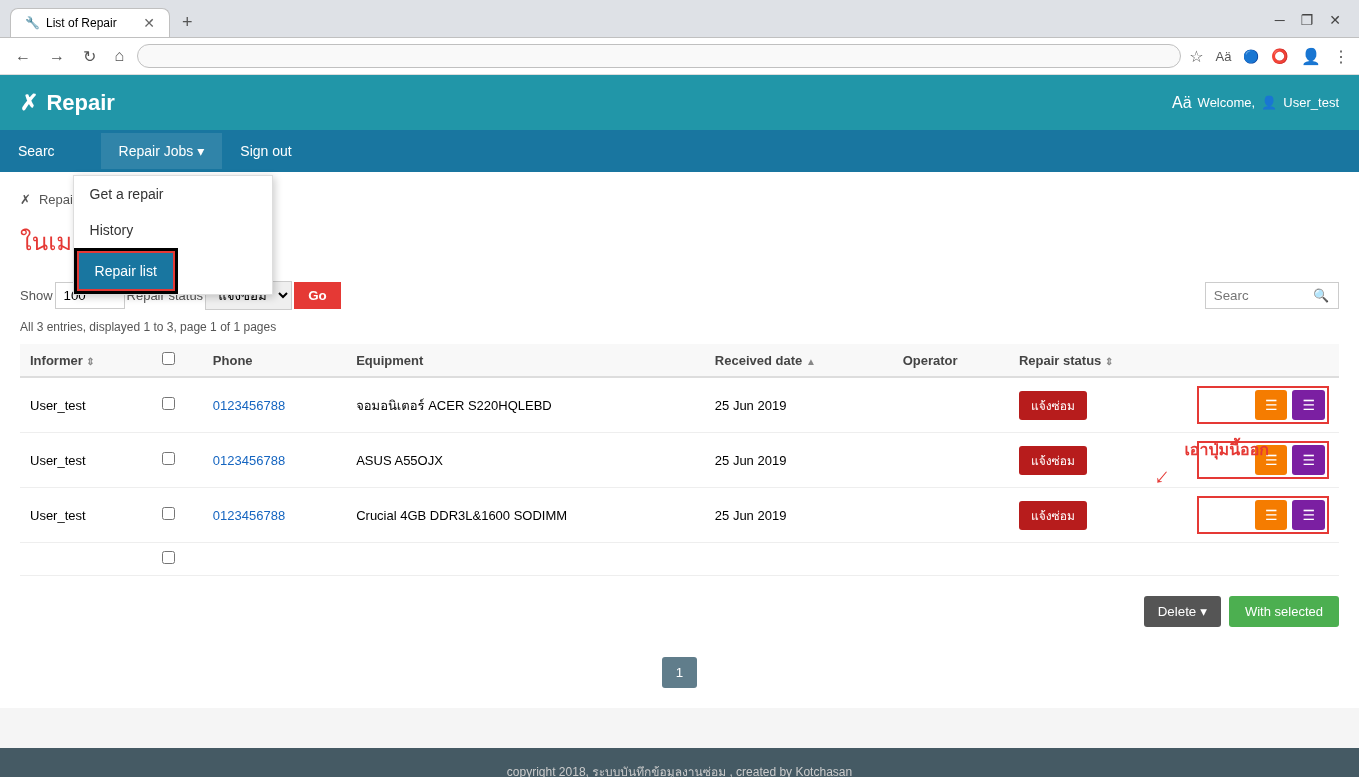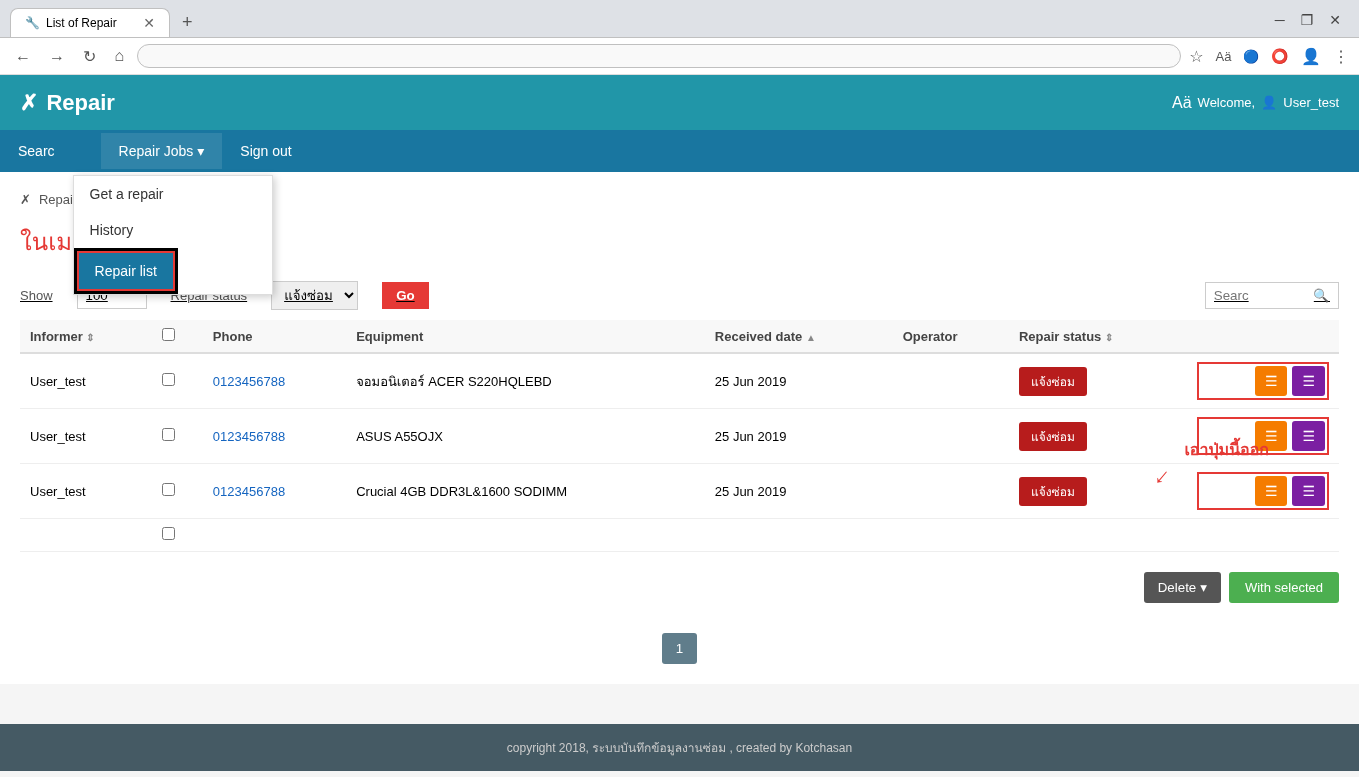--- a/index.html
+++ b/index.html
@@ -102,21 +102,21 @@
     
     .content { background: white; padding: 20px; min-height: 500px; position: relative; }
 
     
     .breadcrumb-area { display: flex; align-items: center; gap: 8px; margin-bottom: 15px; color: #555; font-size: 13px; }
 
     
     .menu-hint { color: #e53935; font-size: 24px; font-family: 'Arial', sans-serif; margin-bottom: 20px; }
 
     
-    .filters { display: flex; align-items: center; gap: 24px; margin-bottom: 10px; text-decoration: underline; }
+    .filters { display: flex; align-items: center; gap: 2px; margin-bottom: 10px; }
     .filter-label { color: #555; }
     .filter-input { border: 1px solid #ccc; padding: 5px 8px; width: 70px; }
     .filter-select { border: 1px solid #ccc; padding: 5px 8px; }
     .btn-go { background: #e53935; color: white; border: none; padding: 6px 14px; cursor: pointer; font-weight: bold; }
     .search-box { margin-left: auto; display: flex; align-items: center; border: 1px solid #ccc; }
     .search-box input { border: none; padding: 5px 8px; outline: none; width: 100px; }
     .search-icon { padding: 5px 8px; color: #555; }
 
     
     .info-bar { color: #555; font-size: 12px; margin-bottom: 10px; }
@@ -327,20 +327,21 @@
     <select class="filter-select">
       <option>แจ้งซ่อม</option>
     </select>
     <button class="btn-go">Go</button>
     <div class="search-box">
       <input type="text" placeholder="Searc" style="">
       <span class="search-icon">🔍</span>
     </div>
   </div>
 
+  <div class="info-bar">All 3 entries, displayed 1 to 3, page 1 of 1 pages</div>
 
   <div class="annotation" style="position:absolute; right:90px; top:265px; color:#e53935; font-size:16px; font-weight:bold;">เอาปุ่มนี้ออก</div>
   <div style="position:absolute; right:190px; top:290px; color:#e53935; font-size:24px; transform: rotate(40deg);">↓</div>
 
   <table>
     <thead>
       <tr>
         <th>
           <span>Informer</span>
           <span class="sort-icon">⇕</span>

